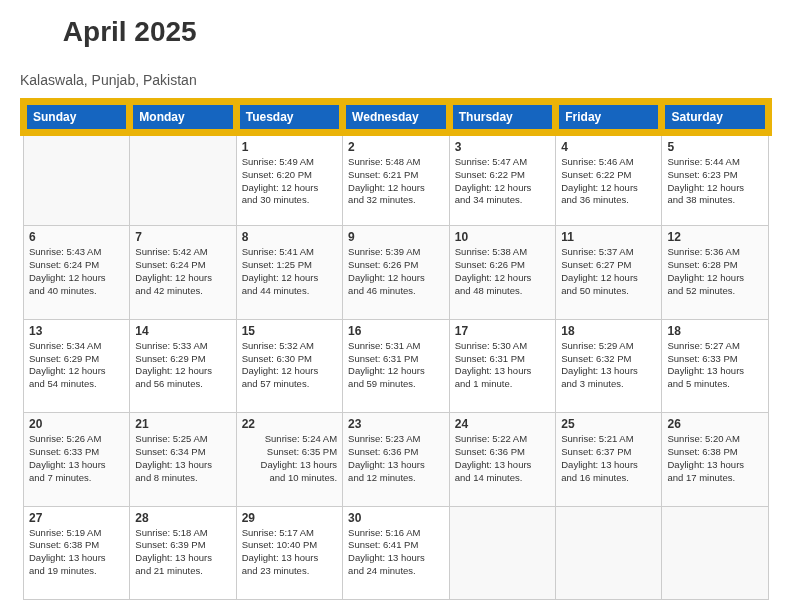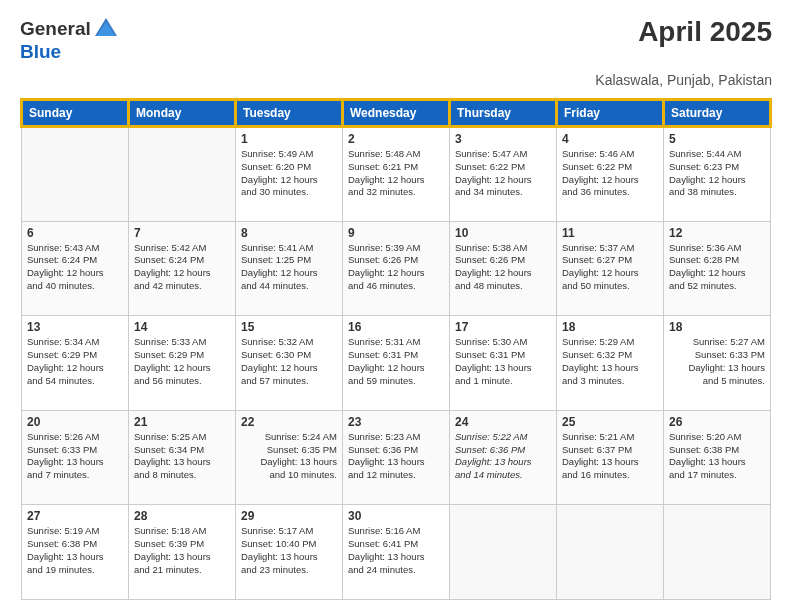--- a/index.html
+++ b/index.html
@@ -47,21 +47,21 @@
       border-collapse: collapse;
       flex: 1;
     }
     .calendar th {
       background: #1565c0;
       color: #fff;
       text-align: left;
       padding: 5px 6px;
       font-size: 12px;
       font-weight: bold;
-      border: 3px solid #eab308;
+      border: 7px solid #eab308;
     }
     .calendar td {
       border: 1px solid #ccc;
       vertical-align: top;
       padding: 4px 5px;
       width: 107px;
       height: 80px;
       background: #fff;
     }
     .calendar td.empty {
@@ -80,34 +80,20 @@
     }
     tr:nth-child(even) td:not(.empty) {
       background: #fafafa;
     }
   </style>
 </head>
 <body>
 
 <div class="page">
   <div class="header">
-    <div class="logo">
-      <div>
-        <div style="display:flex;align-items:center;gap:2px;">
-          <div style="font-size:19px;font-weight:bold;line-height:1.1;">
-            <span style="color:#333;">General</span>
-          </div>
-          <svg width="26" height="26" viewBox="0 0 26 26">
-            <polygon points="13,2 24,20 2,20" fill="#1565c0" opacity="0.85"></polygon>
-            <polygon points="13,6 22,20 4,20" fill="#42a5f5" opacity="0.6"></polygon>
-          </svg>
-        </div>
-        <div style="font-size:19px;font-weight:bold;color:#1565c0;line-height:1.1;">Blue</div>
-      </div>
-    </div>
     <div class="title-block">
       <div class="month-title">April 2025</div>
       <div class="location">Kalaswala, Punjab, Pakistan</div>
     </div>
   </div>
 
   <table class="calendar">
     <thead>
       <tr>
       <th>Sunday</th>
@@ -248,21 +234,21 @@
           </td>
           <td>
             <span class="day-num">18</span>
             <div class="day-info" style="white-space: pre-line;">Sunrise: 5:29 AM
 Sunset: 6:32 PM
 Daylight: 13 hours
 and 3 minutes.</div>
           </td>
           <td>
             <span class="day-num">18</span>
-            <div class="day-info" style="white-space: pre-line; text-align: right;">Sunrise: 5:27 AM
+            <div class="day-info" style="white-space: pre-line;">Sunrise: 5:27 AM
 Sunset: 6:33 PM
 Daylight: 13 hours
 and 5 minutes.</div>
           </td>
         </tr>
         <tr>
           <td>
             <span class="day-num">20</span>
             <div class="day-info" style="white-space: pre-line;">Sunrise: 5:26 AM
 Sunset: 6:33 PM
@@ -285,21 +271,21 @@
           </td>
           <td>
             <span class="day-num">23</span>
             <div class="day-info" style="white-space: pre-line;">Sunrise: 5:23 AM
 Sunset: 6:36 PM
 Daylight: 13 hours
 and 12 minutes.</div>
           </td>
           <td>
             <span class="day-num">24</span>
-            <div class="day-info" style="white-space: pre-line; font-style: italic;">Sunrise: 5:22 AM
+            <div class="day-info" style="white-space: pre-line;">Sunrise: 5:22 AM
 Sunset: 6:36 PM
 Daylight: 13 hours
 and 14 minutes.</div>
           </td>
           <td>
             <span class="day-num">25</span>
             <div class="day-info" style="white-space: pre-line;">Sunrise: 5:21 AM
 Sunset: 6:37 PM
 Daylight: 13 hours
 and 16 minutes.</div>

